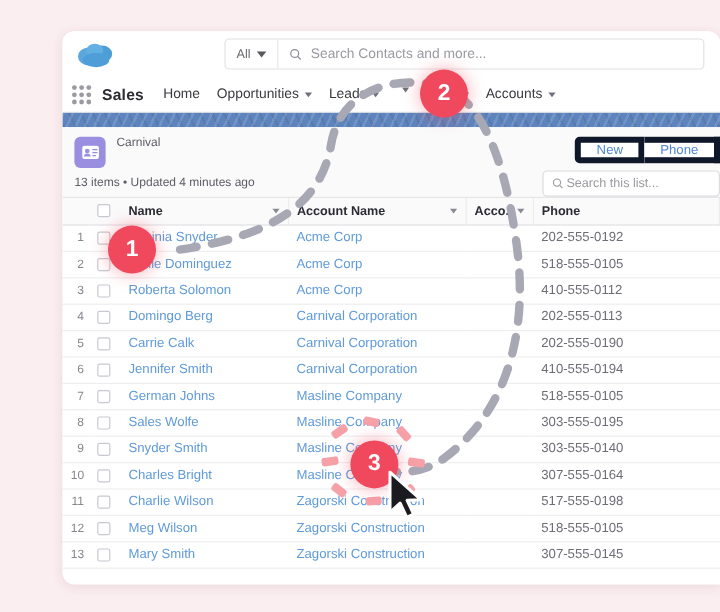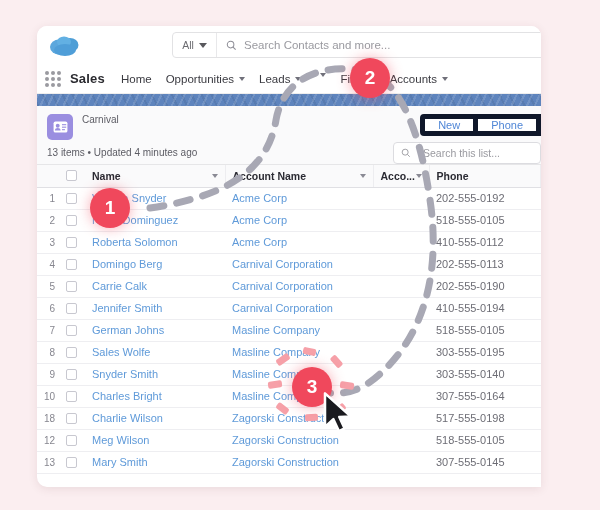--- a/index.html
+++ b/index.html
@@ -6,22 +6,22 @@
   html,body{
     width:600px; height:510px; overflow:hidden;
     background:#fbeef0;
     font-family:"Liberation Sans", sans-serif;
     -webkit-font-smoothing:antialiased;
   }
 
   
   #card{
     position:absolute;
-    left:37px; top:26px;
-    width:504px; height:461px;
+    left:52px; top:26px;
+    width:548px; height:461px;
     background:#ffffff;
     border-radius:10px 10px 0 10px;
     overflow:hidden;
     box-shadow:0 2px 10px rgba(90,40,50,.10);
   }
 
   
   #topbar{ position:relative; height:38px; background:#fff; }
   #cloud{ position:absolute; left:8px; top:8px; width:40px; height:24px; }
   #searchwrap{
@@ -81,21 +81,21 @@
   #meta{ font-size:10px; color:#5c5c64; margin-top:7px; }
 
   #actions{ position:absolute; right:0px; top:8px; display:flex; }
   .actbtn{ height:22px; padding:0 13px; border:5px solid #0f172a; background:#fff;
            font-size:11px; color:#4f86d6; display:flex; align-items:center; }
   .actbtn:first-child{ border-radius:4px 0 0 4px; }
   .actbtn:last-child{ border-left:none; }
 
   #listsearch{ position:absolute; right:0px; top:36px; width:148px; height:22px;
                border:1px solid #dcdce0; border-radius:4px; background:#fff;
-               display:flex; align-items:center; padding-left:7px; gap:12px; }
+               display:flex; align-items:center; padding-left:7px; gap:2px; }
   #listsearch span{ font-size:10.5px; color:#9a9aa0; }
 
   
   table{ width:100%; border-collapse:collapse; table-layout:fixed; }
   th{ background:#fafafb; font-size:10.5px; font-weight:bold; color:#2b2b33;
       text-align:left; height:22px; padding:0 7px;
       border-bottom:1px solid #e0e0e4; border-right:1px solid #ededf0; }
   th.num,td.num{ width:20px; text-align:right; padding-right:4px; border-right:none; }
   th.chk,td.chk{ width:24px; border-right:none; }
   th .hdr{ display:flex; align-items:center; justify-content:space-between; }
@@ -359,21 +359,21 @@
           <td class="num">10</td>
           <td class="chk">
             <div class="box"></div>
           </td>
           <td><span class="lnk">Charles Bright</span></td>
           <td><span class="lnk">Masline Company</span></td>
           <td></td>
           <td>307-555-0164</td>
         </tr>
         <tr>
-          <td class="num">18</td>
+          <td class="num">11</td>
           <td class="chk">
             <div class="box"></div>
           </td>
           <td><span class="lnk">Charlie Wilson</span></td>
           <td><span class="lnk">Zagorski Construction</span></td>
           <td></td>
           <td>517-555-0198</td>
         </tr>
         <tr>
           <td class="num">12</td>

